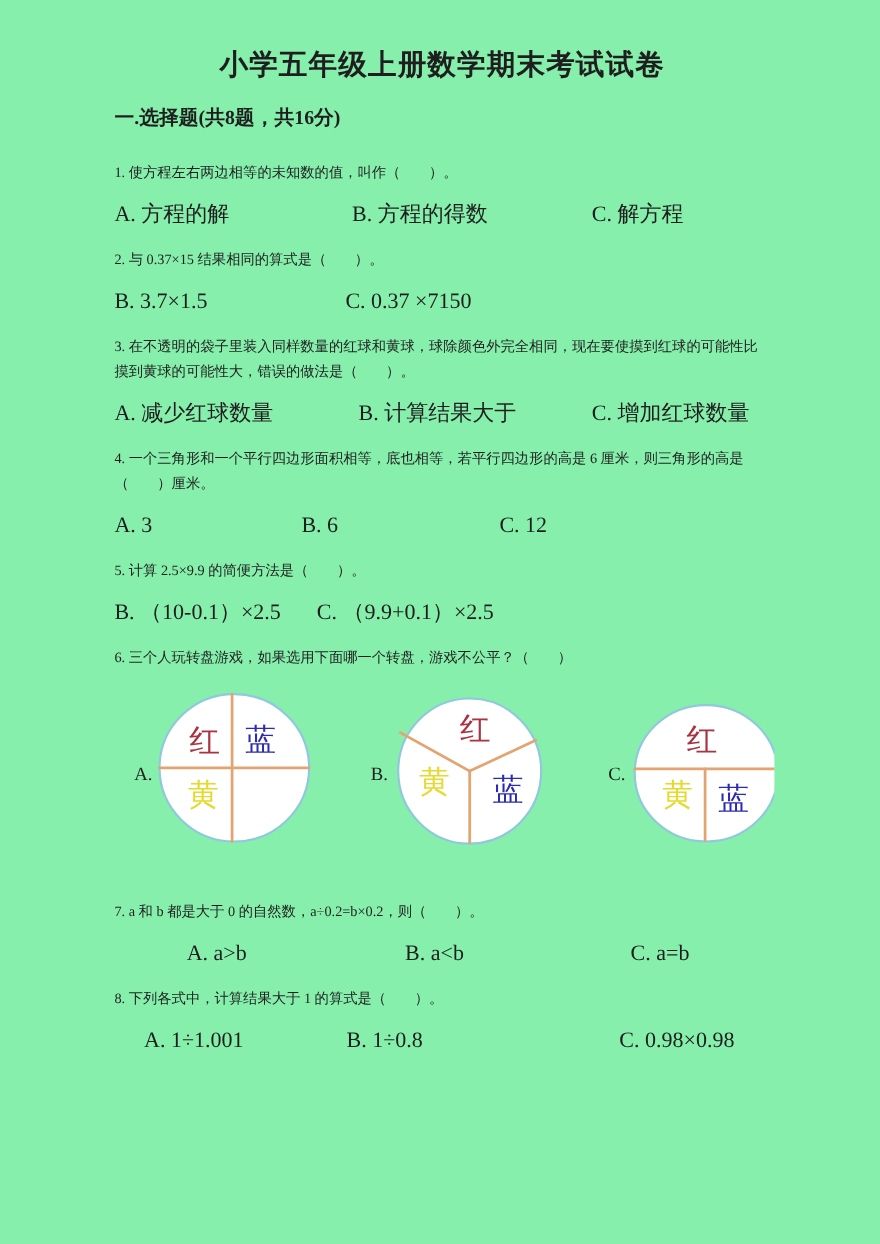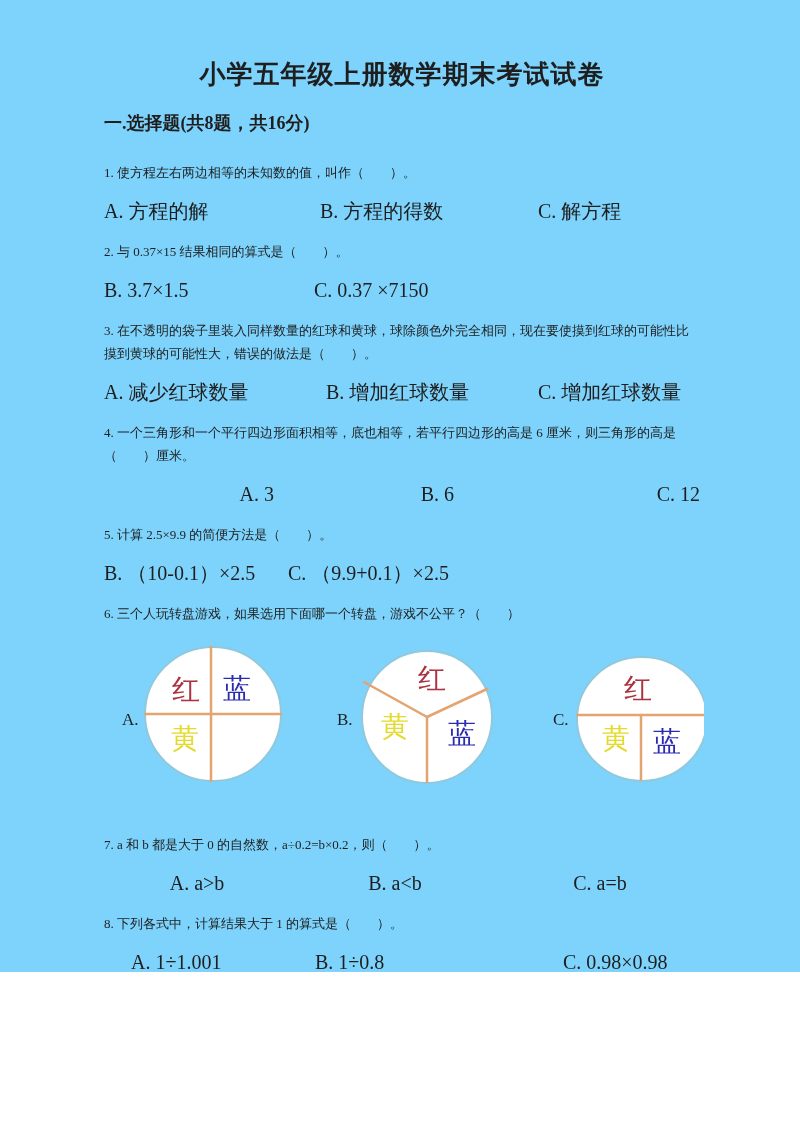--- a/index.html
+++ b/index.html
@@ -1,22 +1,22 @@
 <!DOCTYPE html>
 <html><head>
 <meta charset="utf-8">
 <style>
   html, body { margin: 0; padding: 0; background: #ffffff; }
   .page {
     position: relative;
     width: 800px;
-    height: 972px;
+    height: 1131px;
     box-sizing: border-box;
-    padding: 60px 100px 0 104px;
-    background: #7dd3fc;
+    padding: 44px 100px 0 104px;
+    background: #86efac;
     font-family: "Liberation Serif", "DejaVu Serif", serif;
     color: #1e1e1e;
     overflow: hidden;
   }
   .title {
     margin: 0 0 22px 0;
     text-align: center;
     font-size: 26px;
     line-height: 30px;
     font-weight: bold;
@@ -76,28 +76,28 @@
     <div class="q-options" style="grid-template-columns:210px 190px auto;">
       <span>B. 3.7×1.5</span>
       <span>C. 0.37 ×7150</span>
     </div>
   </div>
 
   <div>
     <p class="q-text">3. 在不透明的袋子里装入同样数量的红球和黄球，球除颜色外完全相同，现在要使摸到红球的可能性比摸到黄球的可能性大，错误的做法是（　　）。</p>
     <div class="q-options" style="grid-template-columns:222px 212px auto;">
       <span>A. 减少红球数量</span>
-      <span>B. 增加红球数量</span>
+      <span>B. 计算结果大于</span>
       <span>C. 增加红球数量</span>
     </div>
   </div>
 
   <div>
     <p class="q-text">4. 一个三角形和一个平行四边形面积相等，底也相等，若平行四边形的高是 6 厘米，则三角形的高是（　　）厘米。</p>
-    <div class="q-options" style="grid-template-columns:170px 180px auto;text-align:right;">
+    <div class="q-options" style="grid-template-columns:170px 180px auto;">
       <span>A. 3</span>
       <span>B. 6</span>
       <span>C. 12</span>
     </div>
   </div>
 
   <div>
     <p class="q-text">5. 计算 2.5×9.9 的简便方法是（　　）。</p>
     <div class="q-options" style="grid-template-columns:184px 186px auto;">
       <span>B. （10-0.1）×2.5</span>

